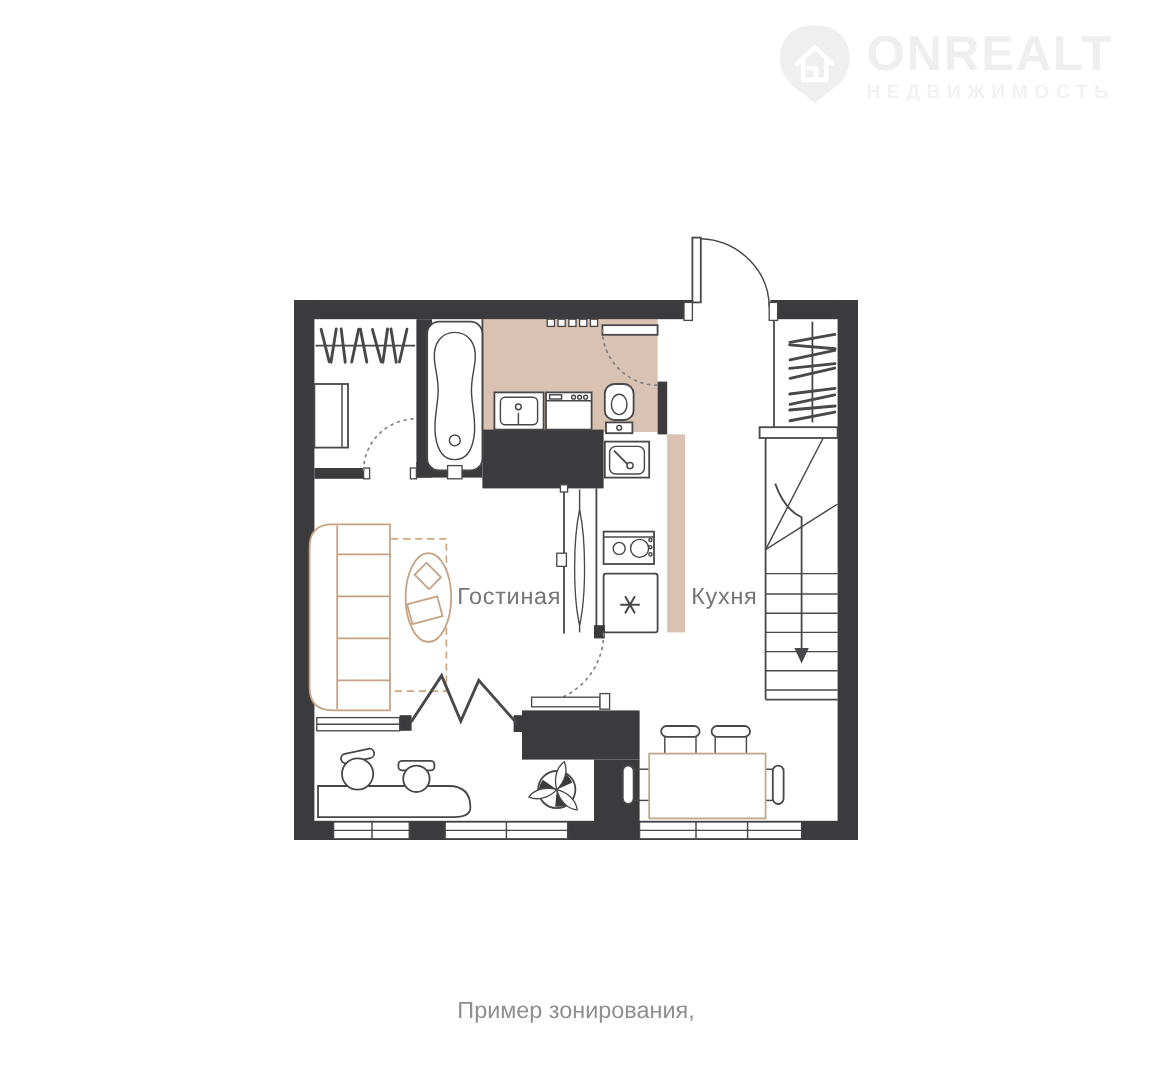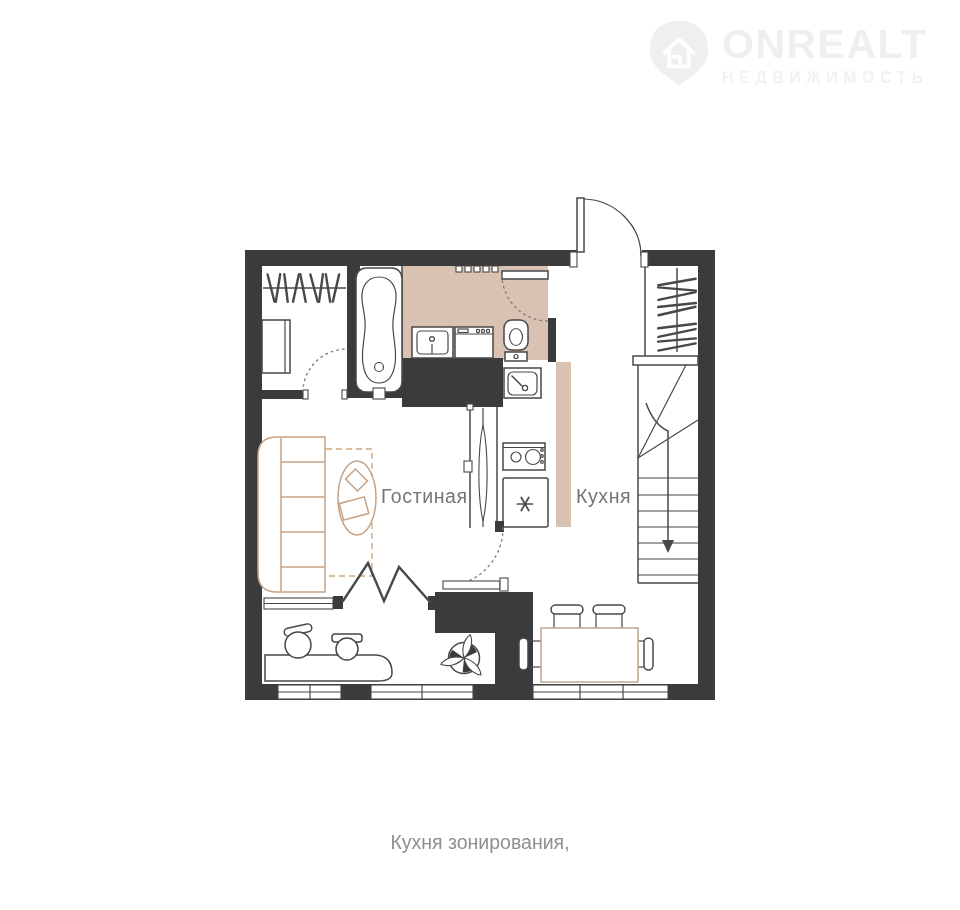--- a/index.html
+++ b/index.html
@@ -321,14 +321,14 @@
       <path d="M35,50 L35,40 L28,40"></path>
     </g>
   </svg>
   <div class="logo-texts">
     <span class="logo-brand">ONREALT</span>
     <span class="logo-tagline">НЕДВИЖИМОСТЬ</span>
   </div>
 </div>
 
 <div class="caption">
-  <div>Кухня зонирования,</div>
+  <div>Пример зонирования,</div>
 </div>
 
 </body></html>

